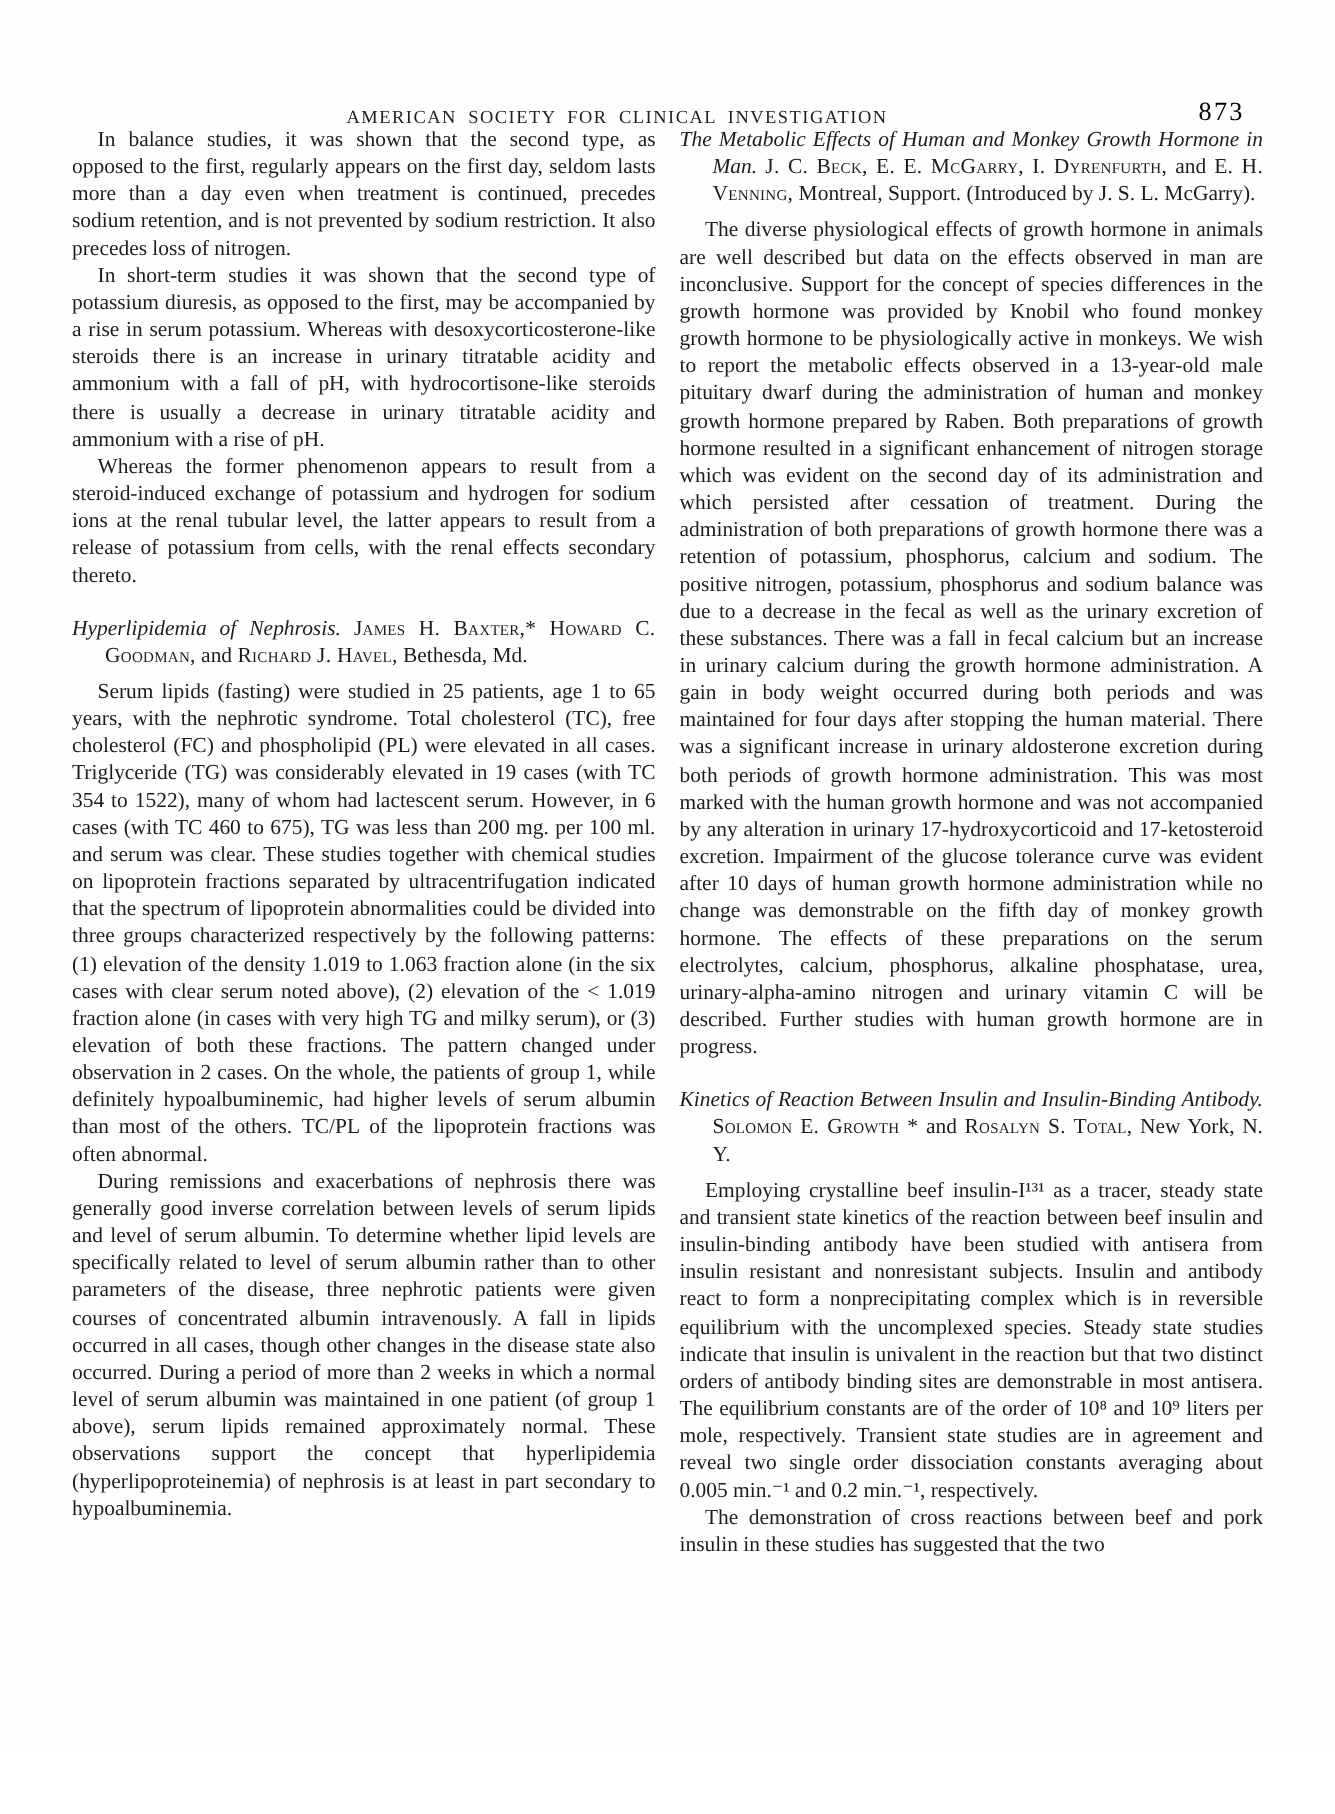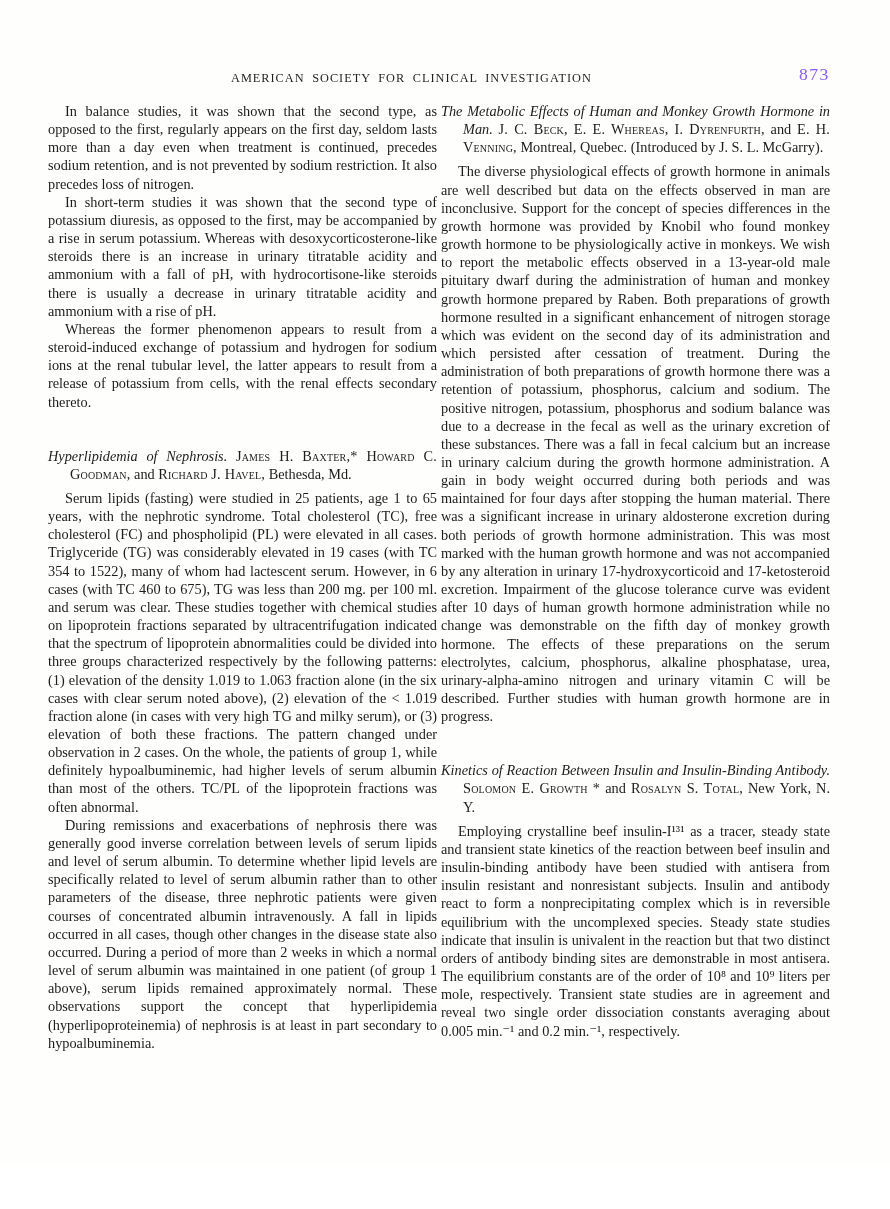--- a/index.html
+++ b/index.html
@@ -21,39 +21,39 @@
     word-spacing: 3.5px;
     color: #1f1f1f;
     white-space: nowrap;
   }
   .page-number {
     position: absolute;
     top: 64px;
     left: 799px;
     font-size: 17.5px;
     letter-spacing: 1.5px;
-    color: #8b5cf6;
+    color: #000000;
   }
   .columns {
     position: absolute;
-    top: 102px;
+    top: 84px;
     left: 48px;
     width: 794px;
     display: flex;
-    gap: 4px;
+    gap: 16px;
   }
   .col {
     width: 389px;
     font-size: 14.3px;
     line-height: 18.15px;
     text-align: justify;
   }
   .col p { margin: 0; text-indent: 17px; }
   p.abs-head {
-    margin-top: 36px;
+    margin-top: 17px;
     margin-bottom: 6px;
     text-indent: -22px;
     padding-left: 22px;
   }
   p.abs-head.first { margin-top: 0; }
   .it { font-style: italic; }
   .sc { font-variant-caps: small-caps; letter-spacing: 0.2px; }
   .scan-mark {
     position: absolute;
     left: 77px;
@@ -79,27 +79,28 @@
 
       <p class="abs-head"><span class="it">Hyperlipidemia of Nephrosis.</span>
         <span class="sc">James H. Baxter,* Howard C. Goodman,</span><span> and </span><span class="sc">Richard J. Havel,</span><span> Bethesda, Md.</span></p>
 
       <p>Serum lipids (fasting) were studied in 25 patients, age 1 to 65 years, with the nephrotic syndrome. Total cholesterol (TC), free cholesterol (FC) and phospholipid (PL) were elevated in all cases. Triglyceride (TG) was considerably elevated in 19 cases (with TC 354 to 1522), many of whom had lactescent serum. However, in 6 cases (with TC 460 to 675), TG was less than 200 mg. per 100 ml. and serum was clear. These studies together with chemical studies on lipoprotein fractions separated by ultracentrifugation indicated that the spectrum of lipoprotein abnormalities could be divided into three groups characterized respectively by the following patterns: (1) elevation of the density 1.019 to 1.063 fraction alone (in the six cases with clear serum noted above), (2) elevation of the &lt; 1.019 fraction alone (in cases with very high TG and milky serum), or (3) elevation of both these fractions. The pattern changed under observation in 2 cases. On the whole, the patients of group 1, while definitely hypoalbuminemic, had higher levels of serum albumin than most of the others. TC/PL of the lipoprotein fractions was often abnormal.</p>
       <p>During remissions and exacerbations of nephrosis there was generally good inverse correlation between levels of serum lipids and level of serum albumin. To determine whether lipid levels are specifically related to level of serum albumin rather than to other parameters of the disease, three nephrotic patients were given courses of concentrated albumin intravenously. A fall in lipids occurred in all cases, though other changes in the disease state also occurred. During a period of more than 2 weeks in which a normal level of serum albumin was maintained in one patient (of group 1 above), serum lipids remained approximately normal. These observations support the concept that hyperlipidemia (hyperlipoproteinemia) of nephrosis is at least in part secondary to hypoalbuminemia.</p>
     </div>
 
     <div class="col">
       <p class="abs-head first"><span class="it">The Metabolic Effects of Human and Monkey Growth Hormone in Man.</span>
-        <span class="sc">J. C. Beck, E. E. Whereas, I. Dyrenfurth,</span><span> and </span><span class="sc">E. H. Venning,</span><span> Montreal, Quebec.</span><span> (Introduced by J. S. L. McGarry).</span></p>
+        <span class="sc">J. C. Beck, E. E. McGarry, I. Dyrenfurth,</span><span> and </span><span class="sc">E. H. Venning,</span><span> Montreal, Support.</span><span> (Introduced by J. S. L. McGarry).</span></p>
 
       <p>The diverse physiological effects of growth hormone in animals are well described but data on the effects observed in man are inconclusive. Support for the concept of species differences in the growth hormone was provided by Knobil who found monkey growth hormone to be physiologically active in monkeys. We wish to report the metabolic effects observed in a 13-year-old male pituitary dwarf during the administration of human and monkey growth hormone prepared by Raben. Both preparations of growth hormone resulted in a significant enhancement of nitrogen storage which was evident on the second day of its administration and which persisted after cessation of treatment. During the administration of both preparations of growth hormone there was a retention of potassium, phosphorus, calcium and sodium. The positive nitrogen, potassium, phosphorus and sodium balance was due to a decrease in the fecal as well as the urinary excretion of these substances. There was a fall in fecal calcium but an increase in urinary calcium during the growth hormone administration. A gain in body weight occurred during both periods and was maintained for four days after stopping the human material. There was a significant increase in urinary aldosterone excretion during both periods of growth hormone administration. This was most marked with the human growth hormone and was not accompanied by any alteration in urinary 17-hydroxycorticoid and 17-ketosteroid excretion. Impairment of the glucose tolerance curve was evident after 10 days of human growth hormone administration while no change was demonstrable on the fifth day of monkey growth hormone. The effects of these preparations on the serum electrolytes, calcium, phosphorus, alkaline phosphatase, urea, urinary-alpha-amino nitrogen and urinary vitamin C will be described. Further studies with human growth hormone are in progress.</p>
 
       <p class="abs-head"><span class="it">Kinetics of Reaction Between Insulin and Insulin-Binding Antibody.</span>
         <span class="sc">Solomon E. Growth *</span><span> and </span><span class="sc">Rosalyn S. Total,</span><span> New York, N. Y.</span></p>
 
       <p>Employing crystalline beef insulin-I¹³¹ as a tracer, steady state and transient state kinetics of the reaction between beef insulin and insulin-binding antibody have been studied with antisera from insulin resistant and nonresistant subjects. Insulin and antibody react to form a nonprecipitating complex which is in reversible equilibrium with the uncomplexed species. Steady state studies indicate that insulin is univalent in the reaction but that two distinct orders of antibody binding sites are demonstrable in most antisera. The equilibrium constants are of the order of 10⁸ and 10⁹ liters per mole, respectively. Transient state studies are in agreement and reveal two single order dissociation constants averaging about 0.005 min.⁻¹ and 0.2 min.⁻¹, respectively.</p>
+      <p>The demonstration of cross reactions between beef and pork insulin in these studies has suggested that the two</p>
     </div>
 
   </div>
 
   <div class="scan-mark" style="background: rgb(36, 50, 83);"></div>
 
 </div>
 
 </body></html>

